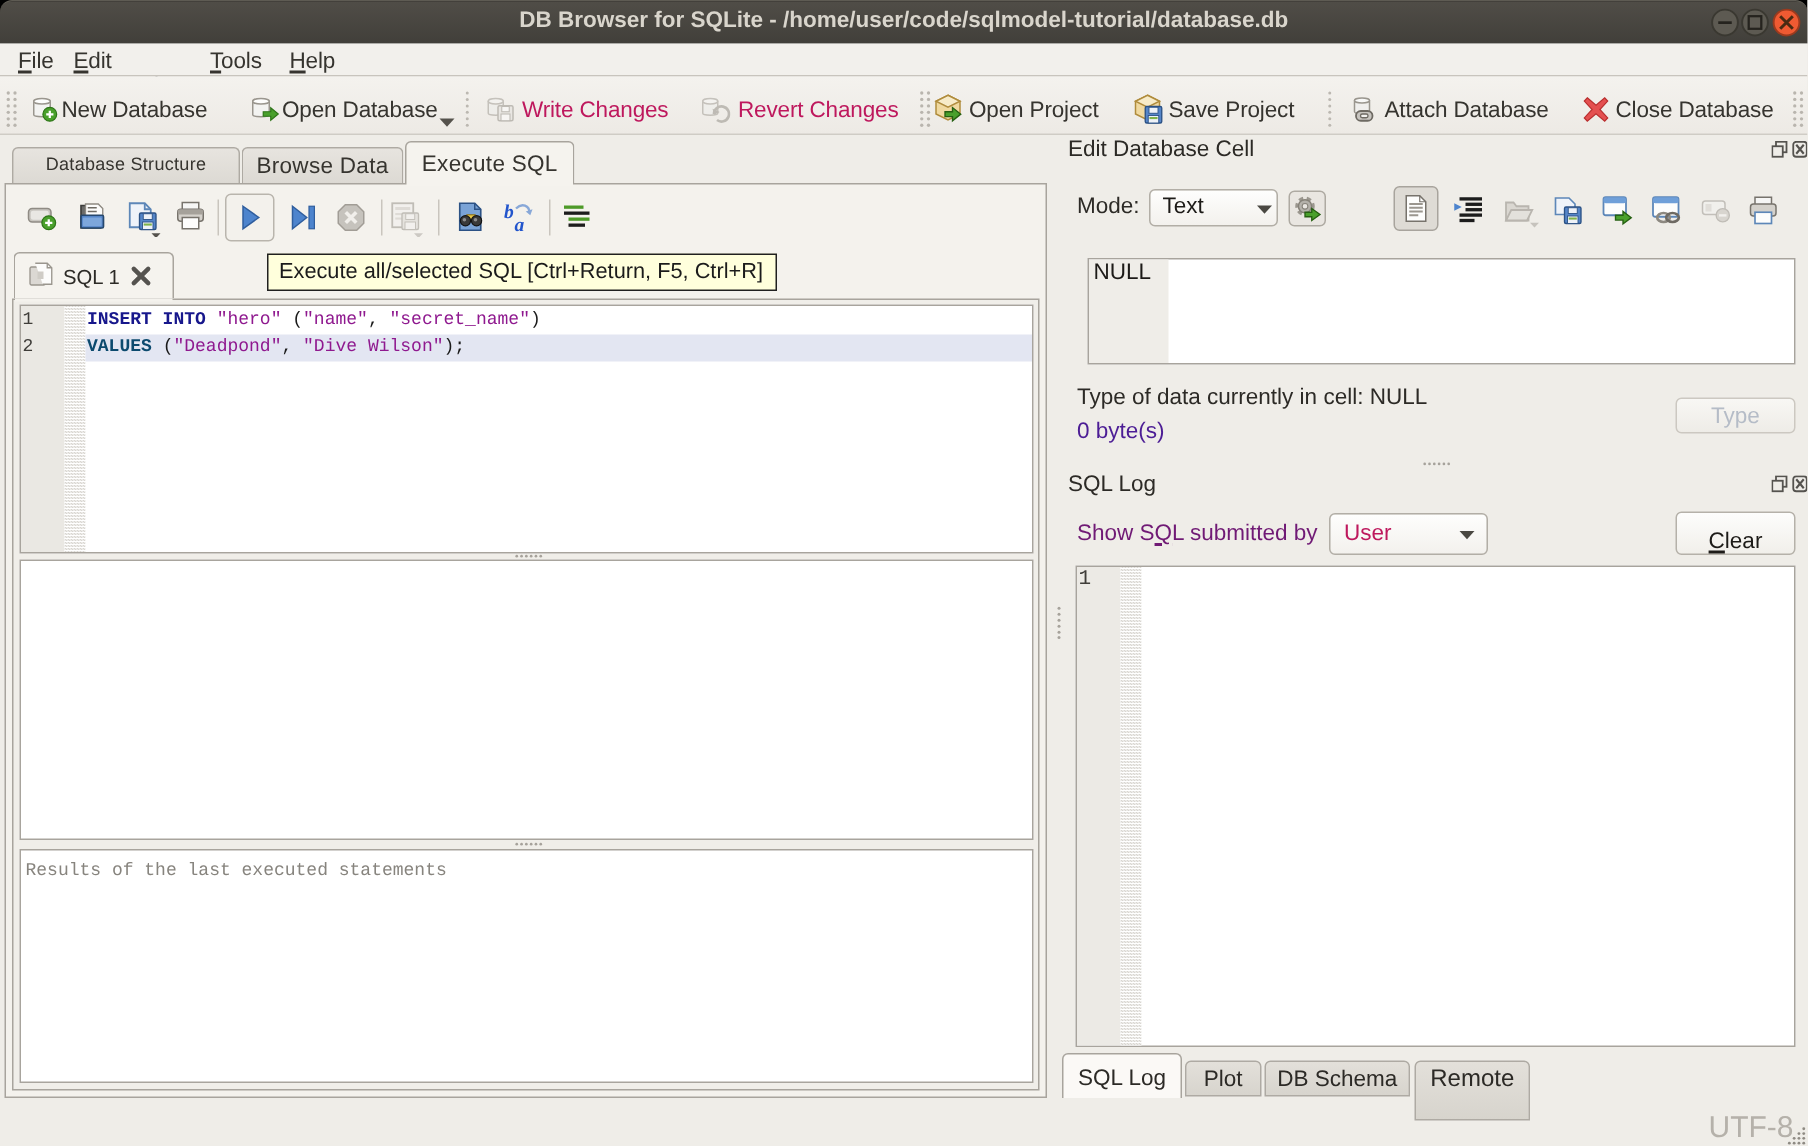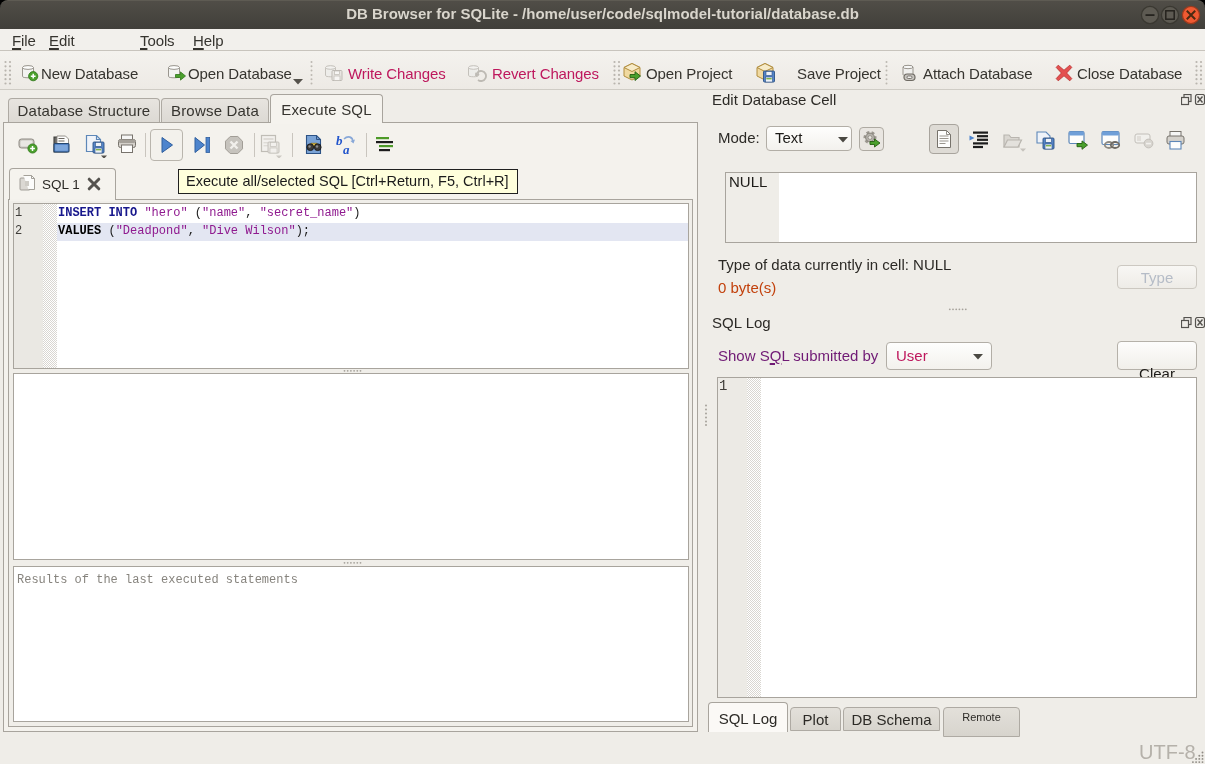--- a/index.html
+++ b/index.html
@@ -126,21 +126,21 @@
 <div class="abs txt" style="left:646px;top:65px;">Open Project</div>
 
 <svg class="abs" style="left:755px;top:62px;" width="21" height="21" viewBox="0 0 21 21">
   <path d="M10 1.5 L18 5.5 L18 14 L10 18 L2 14 L2 5.5 Z" fill="#f0d9a0" stroke="#b08c3c" stroke-width="1"></path>
   <path d="M10 1.5 L18 5.5 L10 9.5 L2 5.5 Z" fill="#f7ebc8" stroke="#b08c3c" stroke-width="1"></path>
   <rect x="8.5" y="9" width="11" height="11" rx="1" fill="#5585c8" stroke="#2c5285" stroke-width="0.9"></rect>
   <rect x="11" y="9.5" width="6" height="4" fill="#eef2f8" stroke="#2c5285" stroke-width="0.6"></rect>
   <rect x="10.5" y="15" width="7" height="5" fill="#eef2f8" stroke="#2c5285" stroke-width="0.6"></rect>
   <rect x="11.3" y="16" width="5.4" height="1.4" fill="#7fb24a"></rect>
 </svg>
-<div class="abs txt" style="left:779px;top:65px;margin-left:18px;">Save Project</div>
+<div class="abs txt" style="left:779px;top:65px;">Save Project</div>
 <svg class="abs" style="left:884px;top:60px;" width="5" height="25" viewBox="0 0 5 25">
     <g fill="#bcb8b1">
       <circle cx="2.5" cy="2" r="1"></circle>
       <circle cx="2.5" cy="6.3" r="1"></circle>
       <circle cx="2.5" cy="10.6" r="1"></circle>
       <circle cx="2.5" cy="14.9" r="1"></circle>
       <circle cx="2.5" cy="19.2" r="1"></circle>
       <circle cx="2.5" cy="23.5" r="1"></circle>
     </g>
   </svg>
@@ -168,21 +168,21 @@
       <circle cx="7" cy="10.6" r="1.1"></circle>
     <circle cx="2.5" cy="14.9" r="1.1"></circle>
       <circle cx="7" cy="14.9" r="1.1"></circle>
     <circle cx="2.5" cy="19.2" r="1.1"></circle>
       <circle cx="7" cy="19.2" r="1.1"></circle>
     <circle cx="2.5" cy="23.5" r="1.1"></circle>
       <circle cx="7" cy="23.5" r="1.1"></circle>
   </g>
 </svg>
 
-<div class="abs txt" style="left:8px;top:98px;width:152px;height:25px;background:linear-gradient(#e7e4df,#dcd9d3);border:1px solid #aeaaa3;border-bottom:none;border-radius:4px 4px 0 0;text-align:center;padding-top:3px;font-size:15px;letter-spacing:0.2px;">Database Structure</div>
+<div class="abs txt" style="left:8px;top:98px;width:152px;height:25px;background:linear-gradient(#e7e4df,#dcd9d3);border:1px solid #aeaaa3;border-bottom:none;border-radius:4px 4px 0 0;text-align:center;padding-top:3px;font-size:12px;letter-spacing:0.2px;">Database Structure</div>
 <div class="abs txt" style="left:161px;top:98px;width:108px;height:25px;background:linear-gradient(#e7e4df,#dcd9d3);border:1px solid #aeaaa3;border-bottom:none;border-radius:4px 4px 0 0;text-align:center;padding-top:3px;font-size:15px;letter-spacing:0.2px;">Browse Data</div>
 <div class="abs txt" style="left:270px;top:94px;width:113px;height:29px;background:#f5f3ee;border:1px solid #a8a49d;border-bottom:none;border-radius:4px 4px 0 0;text-align:center;padding-top:6px;font-size:15px;letter-spacing:0.2px;">Execute SQL</div>
 
 <div class="abs" style="left:3px;top:122px;width:695px;height:610px;background:#f4f2ed;border:1px solid #a8a49d;"></div>
 
 <svg class="abs" style="left:18px;top:134px;" width="22" height="22" viewBox="0 0 22 22">
   <rect x="1" y="5" width="15" height="9" rx="2.5" fill="#c9c6c0" stroke="#8f8b84" stroke-width="1"></rect>
   <rect x="2.5" y="6.5" width="12" height="6" rx="1.5" fill="#e9e7e3"></rect>
   <circle cx="14.5" cy="14.5" r="4.6" fill="#4aa02c" stroke="#2e7518" stroke-width="0.8"></circle>
   <path d="M14.5 12.1v4.8M12.1 14.5h4.8" stroke="#fff" stroke-width="1.5"></path>
@@ -285,21 +285,21 @@
 <div class="abs" style="left:13px;top:203px;width:676px;height:166px;background:#fff;border:1px solid #a8a49d;"></div>
 
 <div class="abs" style="left:14px;top:204px;width:29px;height:164px;background:#eae8e3;"></div>
 <div class="abs" style="left:43px;top:204px;width:14px;height:164px;background:repeating-conic-gradient(#d9d6d1 0% 25%, #ffffff 0% 50%);background-size:2px 2px;"></div>
 
 <div class="abs" style="left:57px;top:223px;width:631px;height:18px;background:#e3e6f2;"></div>
 
 <div class="abs mono" style="left:15px;top:204px;font-size:12px;line-height:18px;color:#3f3d39;">1<br>2</div>
 
 <div class="abs mono" style="left:58px;top:204px;font-size:12px;line-height:18px;white-space:pre;color:#1a1a1a;"><span style="font-weight:bold;color:#17178c;">INSERT INTO</span> <span style="color:#8f198f;">"hero"</span> (<span style="color:#8f198f;">"name"</span>, <span style="color:#8f198f;">"secret_name"</span>)
-<span style="font-weight:bold;color:#000000;">VALUES</span> (<span style="color:#8f198f;">"Deadpond"</span>, <span style="color:#8f198f;">"Dive Wilson"</span>);</div>
+<span style="font-weight:bold;color:#0c4a6e;">VALUES</span> (<span style="color:#8f198f;">"Deadpond"</span>, <span style="color:#8f198f;">"Dive Wilson"</span>);</div>
 <div class="abs" style="left:271px;top:122px;width:111px;height:1.5px;background:#f5f3ee;"></div>
 <div class="abs" style="left:10px;top:199px;width:105px;height:1.5px;background:#f4f2ed;"></div>
 
 <svg class="abs" style="left:343px;top:369px;" width="19" height="4" viewBox="0 0 19 4">
   <g fill="#a6a29b">
       <circle cx="1.5" cy="1.8" r="0.9"></circle>
       <circle cx="4.7" cy="1.8" r="0.9"></circle>
       <circle cx="7.9" cy="1.8" r="0.9"></circle>
       <circle cx="11.1" cy="1.8" r="0.9"></circle>
       <circle cx="14.3" cy="1.8" r="0.9"></circle>
@@ -406,21 +406,21 @@
   <rect x="5" y="1.5" width="11" height="5" fill="#f6f6f5" stroke="#77736c" stroke-width="1"></rect>
   <rect x="2" y="6" width="17" height="8" rx="2" fill="#d4d1cb" stroke="#77736c" stroke-width="1"></rect>
   <rect x="5" y="11.5" width="11" height="7.5" fill="#fdfdfc" stroke="#5d87b8" stroke-width="1.1"></rect>
 </svg>
 
 <div class="abs" style="left:725px;top:172px;width:472px;height:71px;border:1px solid #a8a49d;background:#fff;"></div>
 <div class="abs" style="left:726px;top:173px;width:53px;height:69px;background:#efede8;"></div>
 <div class="abs" style="left:729px;top:173px;font-size:15px;color:#1d1b18;">NULL</div>
 
 <div class="abs" style="left:718px;top:256px;font-size:15px;color:#2c2a26;">Type of data currently in cell: NULL</div>
-<div class="abs" style="left:718px;top:279px;font-size:15px;color:#c2410c;">0 byte(s)</div>
+<div class="abs" style="left:718px;top:279px;font-size:15px;color:#4c1d95;">0 byte(s)</div>
 <div class="abs btn-dis" style="left:1117px;top:265px;width:80px;height:24px;text-align:center;padding-top:3px;font-size:15px;color:#b5bcc7;">Type</div>
 
 <svg class="abs" style="left:948px;top:307px;" width="20" height="5" viewBox="0 0 20 5">
   <g fill="#a6a29b">
       <circle cx="1.8" cy="2.3" r="0.9"></circle>
       <circle cx="5" cy="2.3" r="0.9"></circle>
       <circle cx="8.2" cy="2.3" r="0.9"></circle>
       <circle cx="11.4" cy="2.3" r="0.9"></circle>
       <circle cx="14.6" cy="2.3" r="0.9"></circle>
       <circle cx="17.8" cy="2.3" r="0.9"></circle>
@@ -434,30 +434,30 @@
   <rect x="14.5" y="0.5" width="9" height="10" rx="2" fill="none" stroke="#55534f" stroke-width="1.2"></rect>
   <path d="M16.5 2.5l5 6M21.5 2.5l-5 6" stroke="#55534f" stroke-width="1.4"></path>
 </svg>
 
 <div class="abs" style="left:718px;top:347px;font-size:15px;color:#701a75;">Show S<u>Q</u>L submitted by</div>
 <div class="abs ddown" style="left:886px;top:342px;width:106px;height:28px;"></div>
 <div class="abs" style="left:896px;top:347px;font-size:15px;color:#be185d;">User</div>
 <svg class="abs" style="left:972px;top:353px;" width="12" height="7" viewBox="0 0 12 7">
     <path d="M1 1h10L6 6.5z" fill="#4a4842"></path>
   </svg>
-<div class="abs btn" style="left:1117px;top:341px;width:80px;height:29px;text-align:center;padding-top:23px;font-size:15px;color:#1d1b18;"><u>C</u>lear</div>
+<div class="abs btn" style="left:1117px;top:341px;width:80px;height:29px;text-align:center;padding-top:10px;font-size:15px;color:#1d1b18;"><u>C</u>lear</div>
 
 <div class="abs" style="left:717px;top:377px;width:480px;height:321px;border:1px solid #a8a49d;background:#fff;"></div>
 <div class="abs" style="left:718px;top:378px;width:29px;height:319px;background:#eceae5;"></div>
 <div class="abs" style="left:747px;top:378px;width:14px;height:319px;background:repeating-conic-gradient(#d9d6d1 0% 25%, #ffffff 0% 50%);background-size:2px 2px;"></div>
 <div class="abs mono" style="left:719px;top:378px;font-size:14px;color:#3f3d39;">1</div>
 
 <div class="abs" style="left:790px;top:707px;width:51px;height:24px;background:linear-gradient(#e3e0da,#d7d4cd);border:1px solid #aeaaa3;border-radius:4px 4px 0 0;text-align:center;padding-top:3px;font-size:15px;color:#2c2a26;">Plot</div>
 <div class="abs" style="left:843px;top:707px;width:97px;height:24px;background:linear-gradient(#e3e0da,#d7d4cd);border:1px solid #aeaaa3;border-radius:4px 4px 0 0;text-align:center;padding-top:3px;font-size:15px;color:#2c2a26;">DB Schema</div>
-<div class="abs" style="left:943px;top:707px;width:77px;height:30px;background:linear-gradient(#e3e0da,#d7d4cd);border:1px solid #aeaaa3;border-radius:4px 4px 0 0;text-align:center;padding-top:3px;font-size:11px;color:#2c2a26;">Remote</div>
+<div class="abs" style="left:943px;top:707px;width:77px;height:40px;background:linear-gradient(#e3e0da,#d7d4cd);border:1px solid #aeaaa3;border-radius:4px 4px 0 0;text-align:center;padding-top:3px;font-size:16px;color:#2c2a26;">Remote</div>
 <div class="abs" style="left:708px;top:702px;width:80px;height:30px;background:#fbf9f6;border:1px solid #a8a49d;border-bottom:none;border-radius:4px 4px 0 0;text-align:center;padding-top:7px;font-size:15px;color:#2c2a26;">SQL Log</div>
 
 <svg class="abs" style="left:1191px;top:751px;" width="14" height="13" viewBox="0 0 14 13">
   <g fill="#8f8b84">
     <circle cx="11.5" cy="1.5" r="0.95"></circle>
     <circle cx="8.3" cy="4.7" r="0.95"></circle>
       <circle cx="11.5" cy="4.7" r="0.95"></circle>
     <circle cx="5.1" cy="7.9" r="0.95"></circle>
       <circle cx="8.3" cy="7.9" r="0.95"></circle>
       <circle cx="11.5" cy="7.9" r="0.95"></circle>

